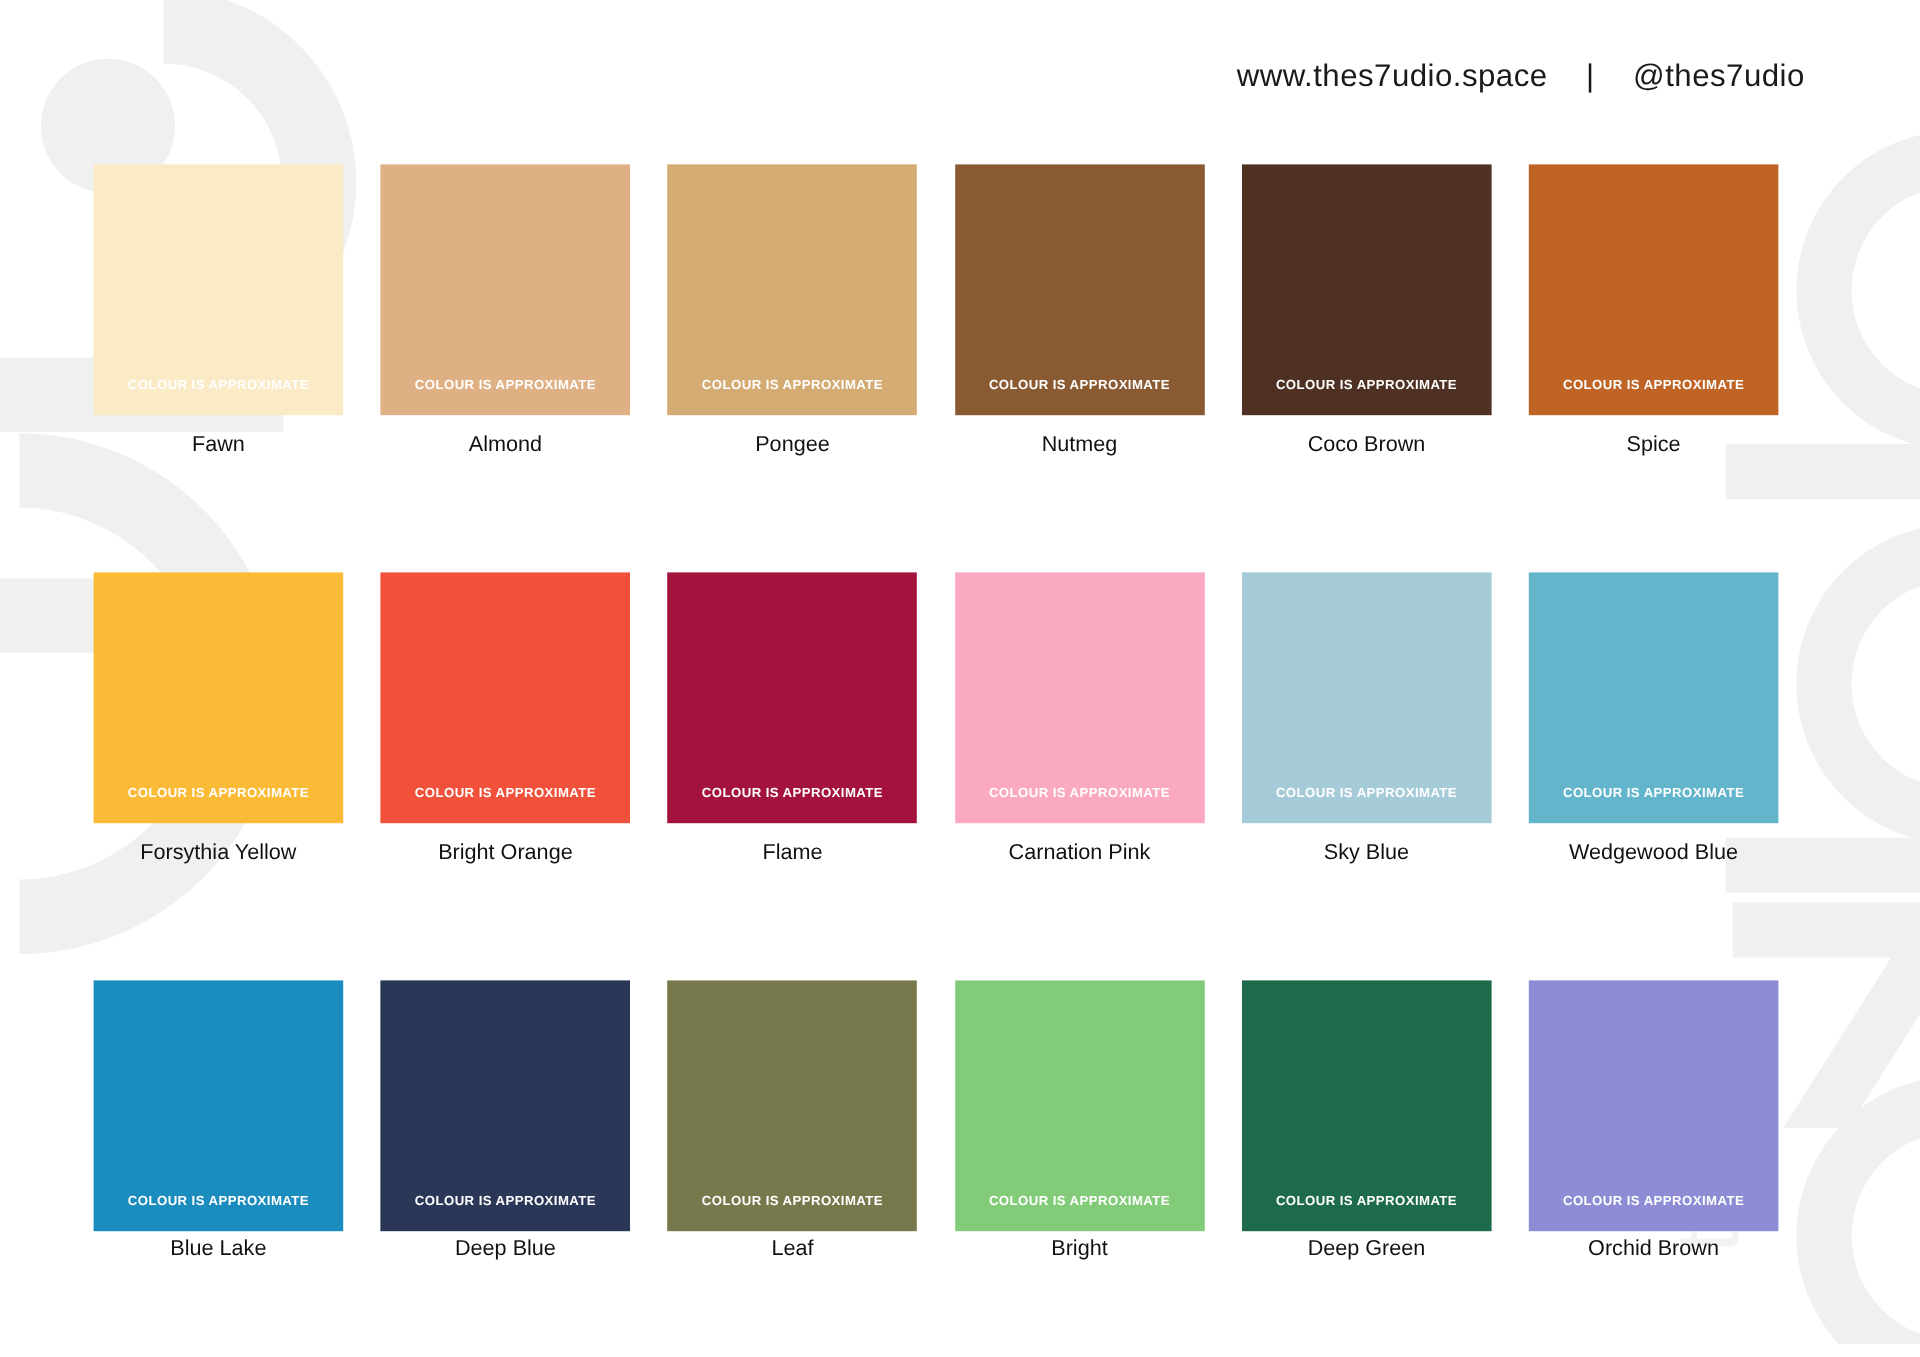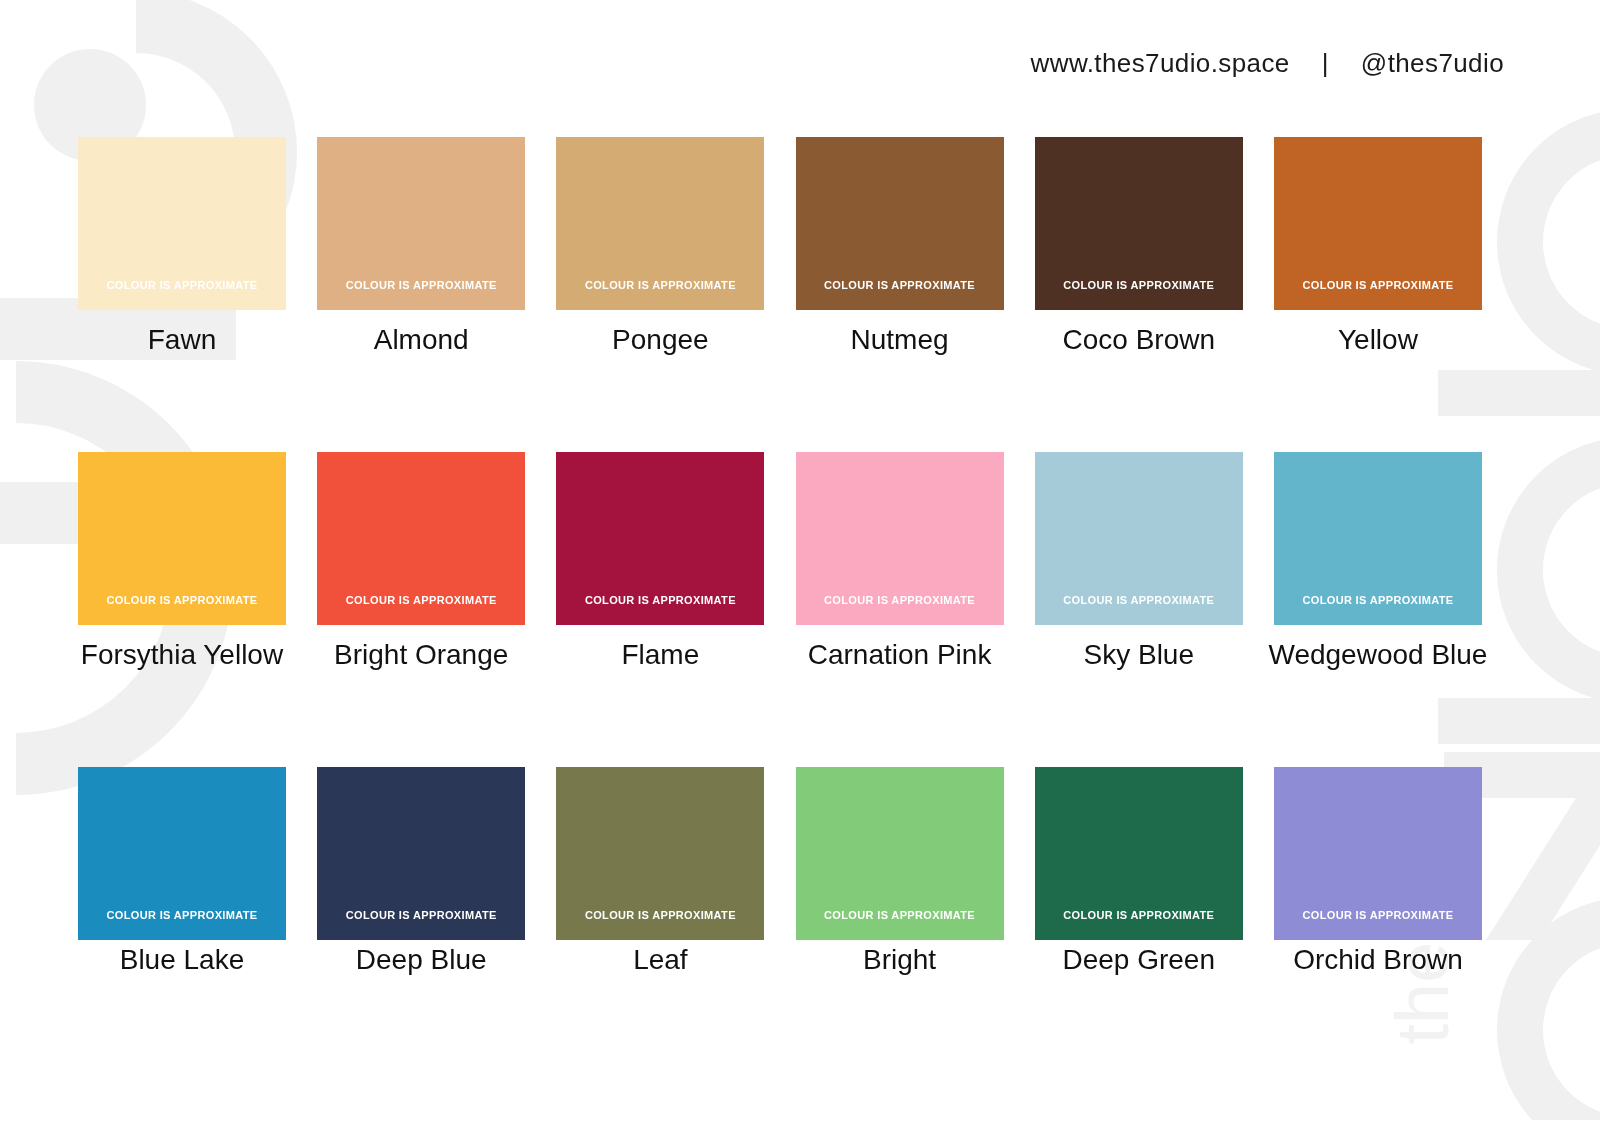--- a/index.html
+++ b/index.html
@@ -79,38 +79,38 @@
     justify-content: space-between;
   }
   .swatch-cell {
     width: 208px;
     display: flex;
     flex-direction: column;
     align-items: center;
   }
   .swatch-chip {
     width: 100%;
-    height: 173px;
+    height: 209px;
     position: relative;
     box-sizing: border-box;
   }
   .swatch-note {
     position: absolute;
     left: 0;
     right: 0;
     bottom: 19px;
     text-align: center;
     color: #ffffff;
     font-size: 11px;
     font-weight: bold;
     letter-spacing: 0.35px;
   }
   .swatch-name {
     margin-top: 14px;
-    font-size: 28px;
+    font-size: 18px;
     color: #111111;
     text-align: center;
     white-space: nowrap;
     font-weight: 400;
   }
   
   .palette-row.row-2 .swatch-name { }
   .palette-row.row-3 .swatch-name { margin-top: 4px; }
 </style>
 </head>
@@ -184,21 +184,21 @@
       <div class="swatch-cell">
         <div class="swatch-chip" style="background: rgb(78, 49, 34);">
           <div class="swatch-note">COLOUR IS APPROXIMATE</div>
         </div>
         <div class="swatch-name">Coco Brown</div>
       </div>
       <div class="swatch-cell">
         <div class="swatch-chip" style="background: rgb(191, 100, 36);">
           <div class="swatch-note">COLOUR IS APPROXIMATE</div>
         </div>
-        <div class="swatch-name">Yellow</div>
+        <div class="swatch-name">Spice</div>
       </div>
     </div>
     <div class="palette-row row-2">
       <div class="swatch-cell">
         <div class="swatch-chip" style="background: rgb(251, 187, 55);">
           <div class="swatch-note">COLOUR IS APPROXIMATE</div>
         </div>
         <div class="swatch-name">Forsythia Yellow</div>
       </div>
       <div class="swatch-cell">

